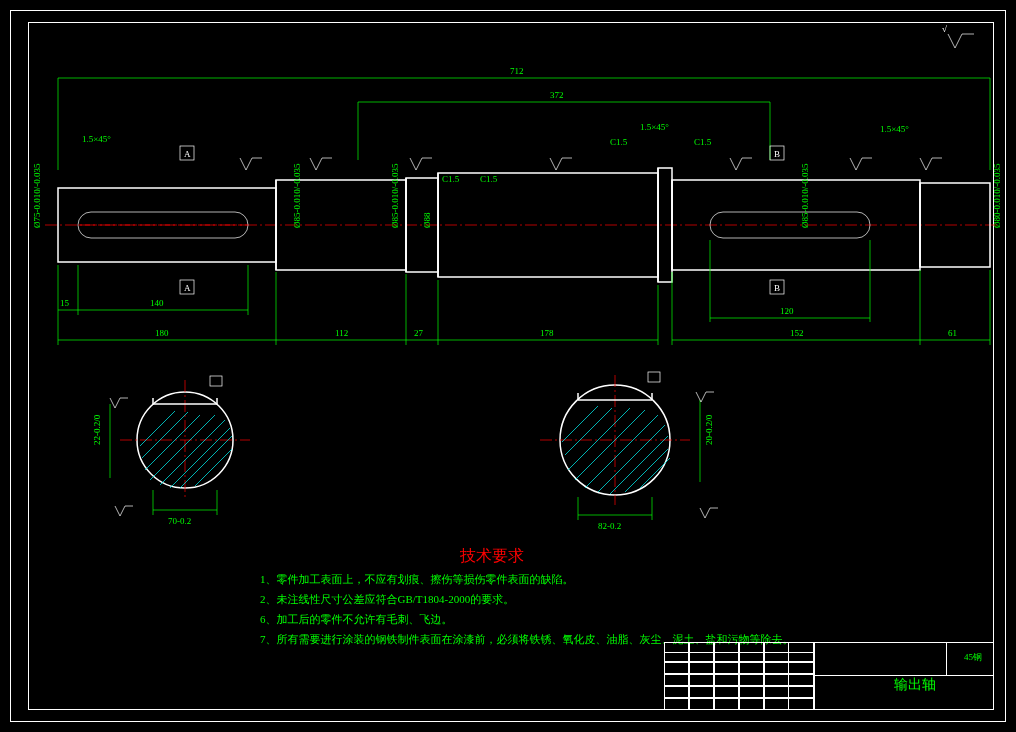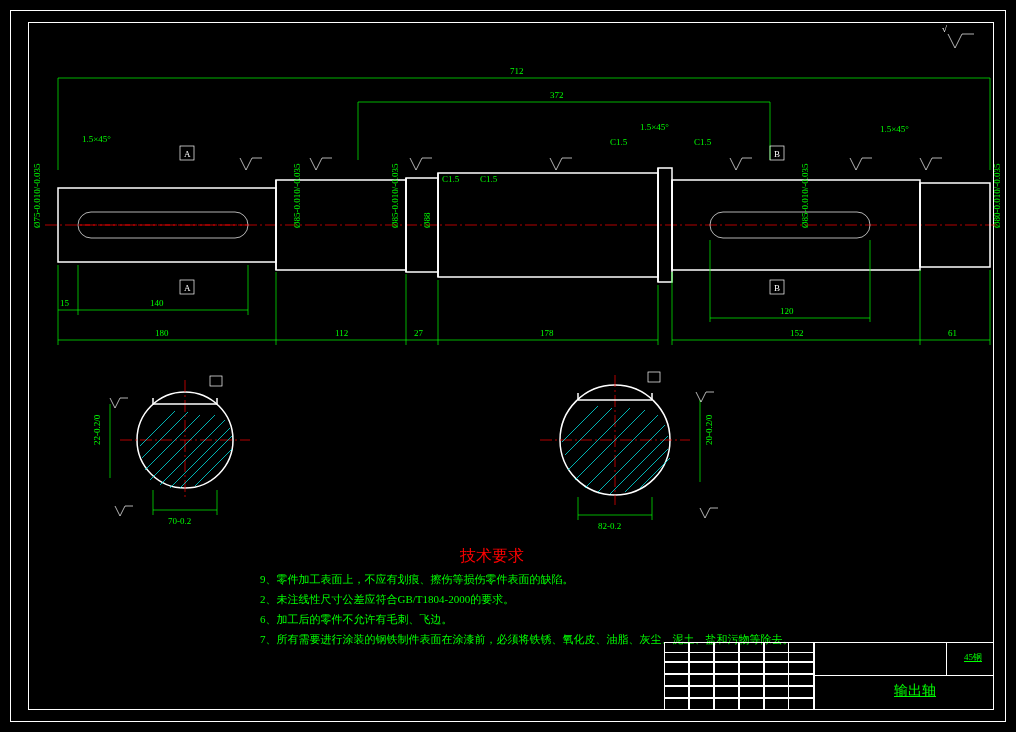--- a/index.html
+++ b/index.html
@@ -45,21 +45,20 @@
   .tb-cell {
     position: absolute;
     border: 1px solid #ffffff;
     color: #00ff00;
     font-size: 8px;
   }
   .title-block-text {
     position: absolute;
     color: #00ff00;
     font-size: 14px;
-    text-decoration: underline;
   }
 </style>
 </head>
 <body>
 
 <div class="frame outer-frame"></div>
 <div class="frame inner-frame"></div>
 
 <svg width="1016" height="732" style="position:absolute;top:0;left:0">
 
@@ -249,21 +248,21 @@
     <rect class="thin-white" x="648" y="372" width="12" height="10"></rect>
   </g>
 
   <g>
     <path class="thin-white" d="M 948 34 l 7 14 l 7 -14 l 12 0"></path>
     <text class="txt-white" x="942" y="32">√</text>
   </g>
 </svg>
 
 <div class="tech-title">技术要求</div>
-<div class="tech-line" style="top:572px">9、零件加工表面上，不应有划痕、擦伤等损伤零件表面的缺陷。</div>
+<div class="tech-line" style="top:572px">1、零件加工表面上，不应有划痕、擦伤等损伤零件表面的缺陷。</div>
 <div class="tech-line" style="top:592px">2、未注线性尺寸公差应符合GB/T1804-2000的要求。</div>
 <div class="tech-line" style="top:612px">6、加工后的零件不允许有毛刺、飞边。</div>
 <div class="tech-line" style="top:632px">7、所有需要进行涂装的钢铁制件表面在涂漆前，必须将铁锈、氧化皮、油脂、灰尘、泥土、盐和污物等除去。</div>
 
 <div>
   <div class="tb-cell" style="right:22px;bottom:22px;width:180px;height:68px"></div>
   <div class="tb-cell" style="right:202px;bottom:22px;width:150px;height:68px"></div>
 
   <div class="tb-cell" style="right:202px;bottom:22px;width:150px;height:12px"></div>
   <div class="tb-cell" style="right:202px;bottom:34px;width:150px;height:12px"></div>
@@ -272,15 +271,15 @@
   <div class="tb-cell" style="right:202px;bottom:70px;width:150px;height:10px"></div>
   <div class="tb-cell" style="right:227px;bottom:22px;width:25px;height:68px"></div>
   <div class="tb-cell" style="right:252px;bottom:22px;width:25px;height:68px"></div>
   <div class="tb-cell" style="right:277px;bottom:22px;width:25px;height:68px"></div>
   <div class="tb-cell" style="right:302px;bottom:22px;width:25px;height:68px"></div>
   <div class="tb-cell" style="right:327px;bottom:22px;width:25px;height:68px"></div>
 
   <div class="tb-cell" style="right:22px;bottom:56px;width:180px;height:34px"></div>
   <div class="tb-cell" style="right:22px;bottom:56px;width:48px;height:34px"></div>
 
-  <div class="title-block-text" style="right:80px;bottom:32px">输出轴</div>
+  <div class="title-block-text" style="right:80px;bottom:38px">输出轴</div>
   <div class="title-block-text" style="right:34px;bottom:68px;font-size:9px">45钢</div>
 </div>
 
 </body></html>

